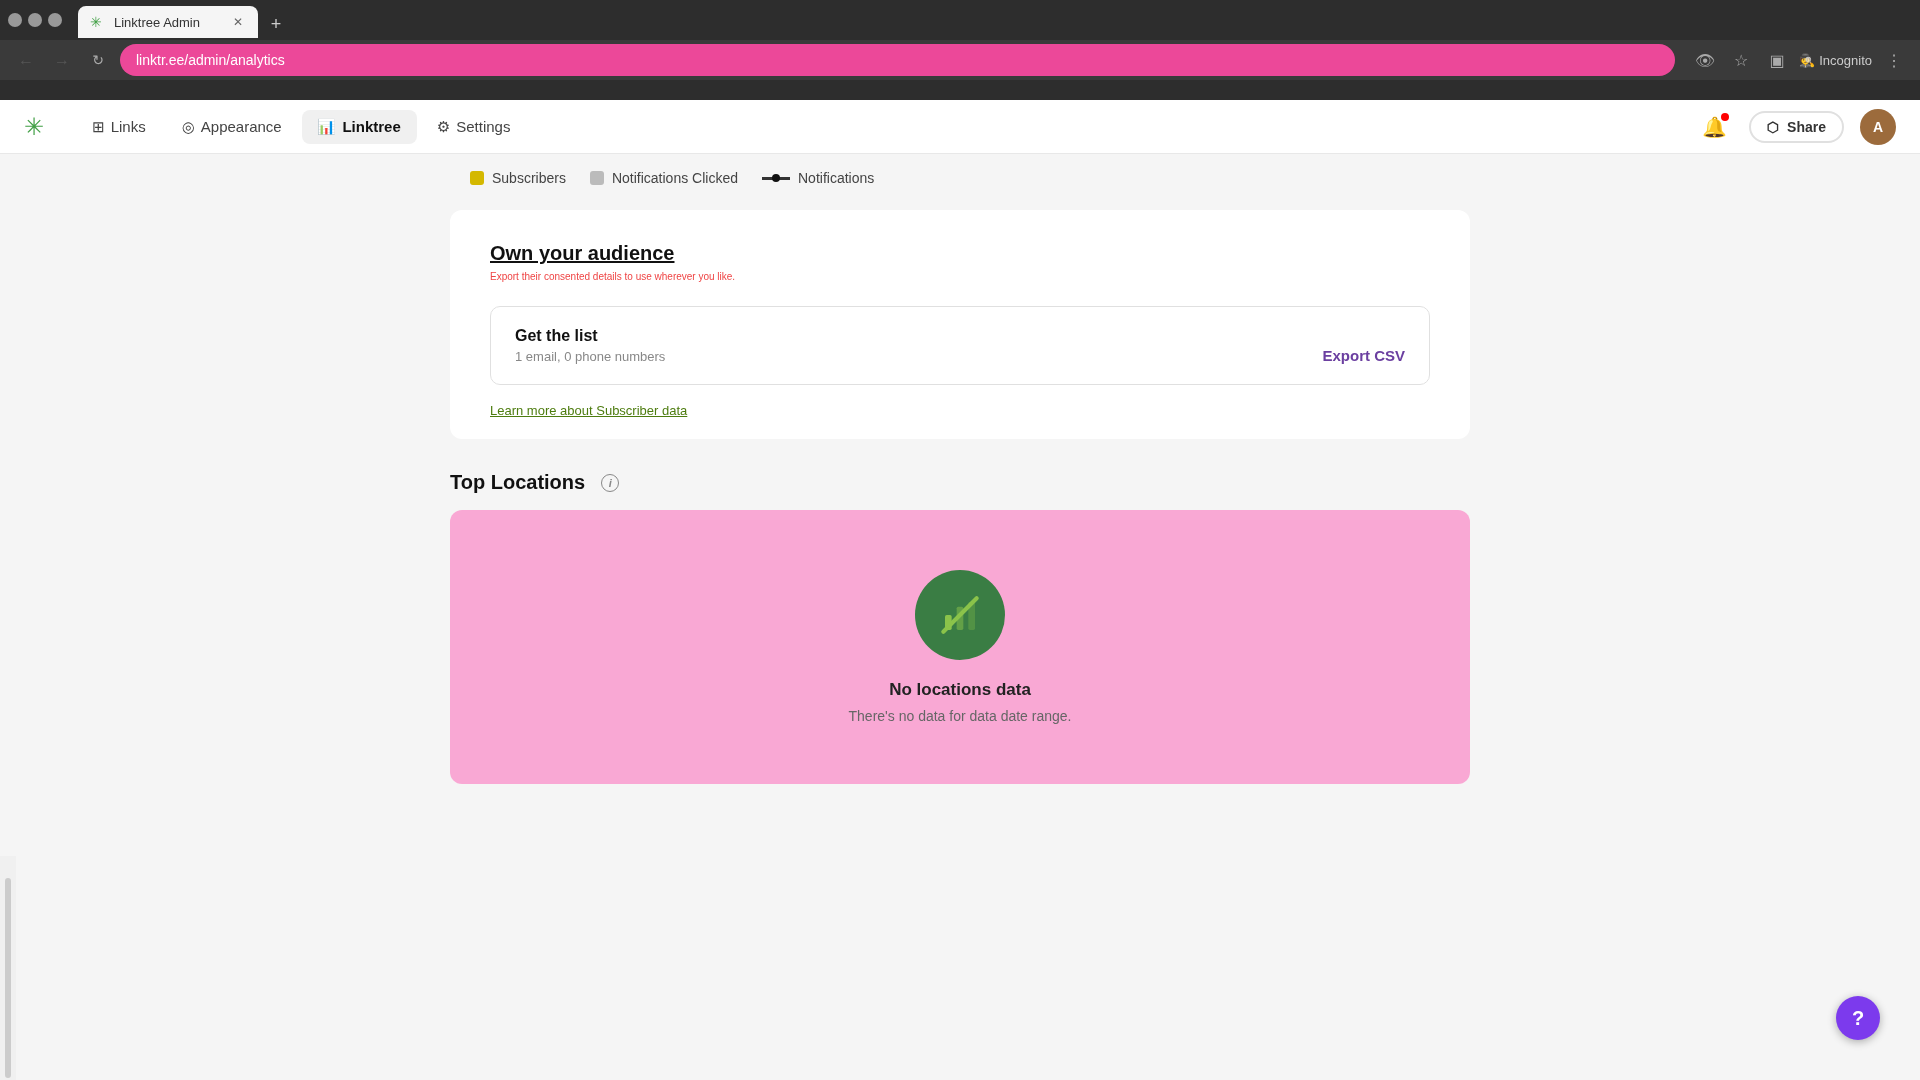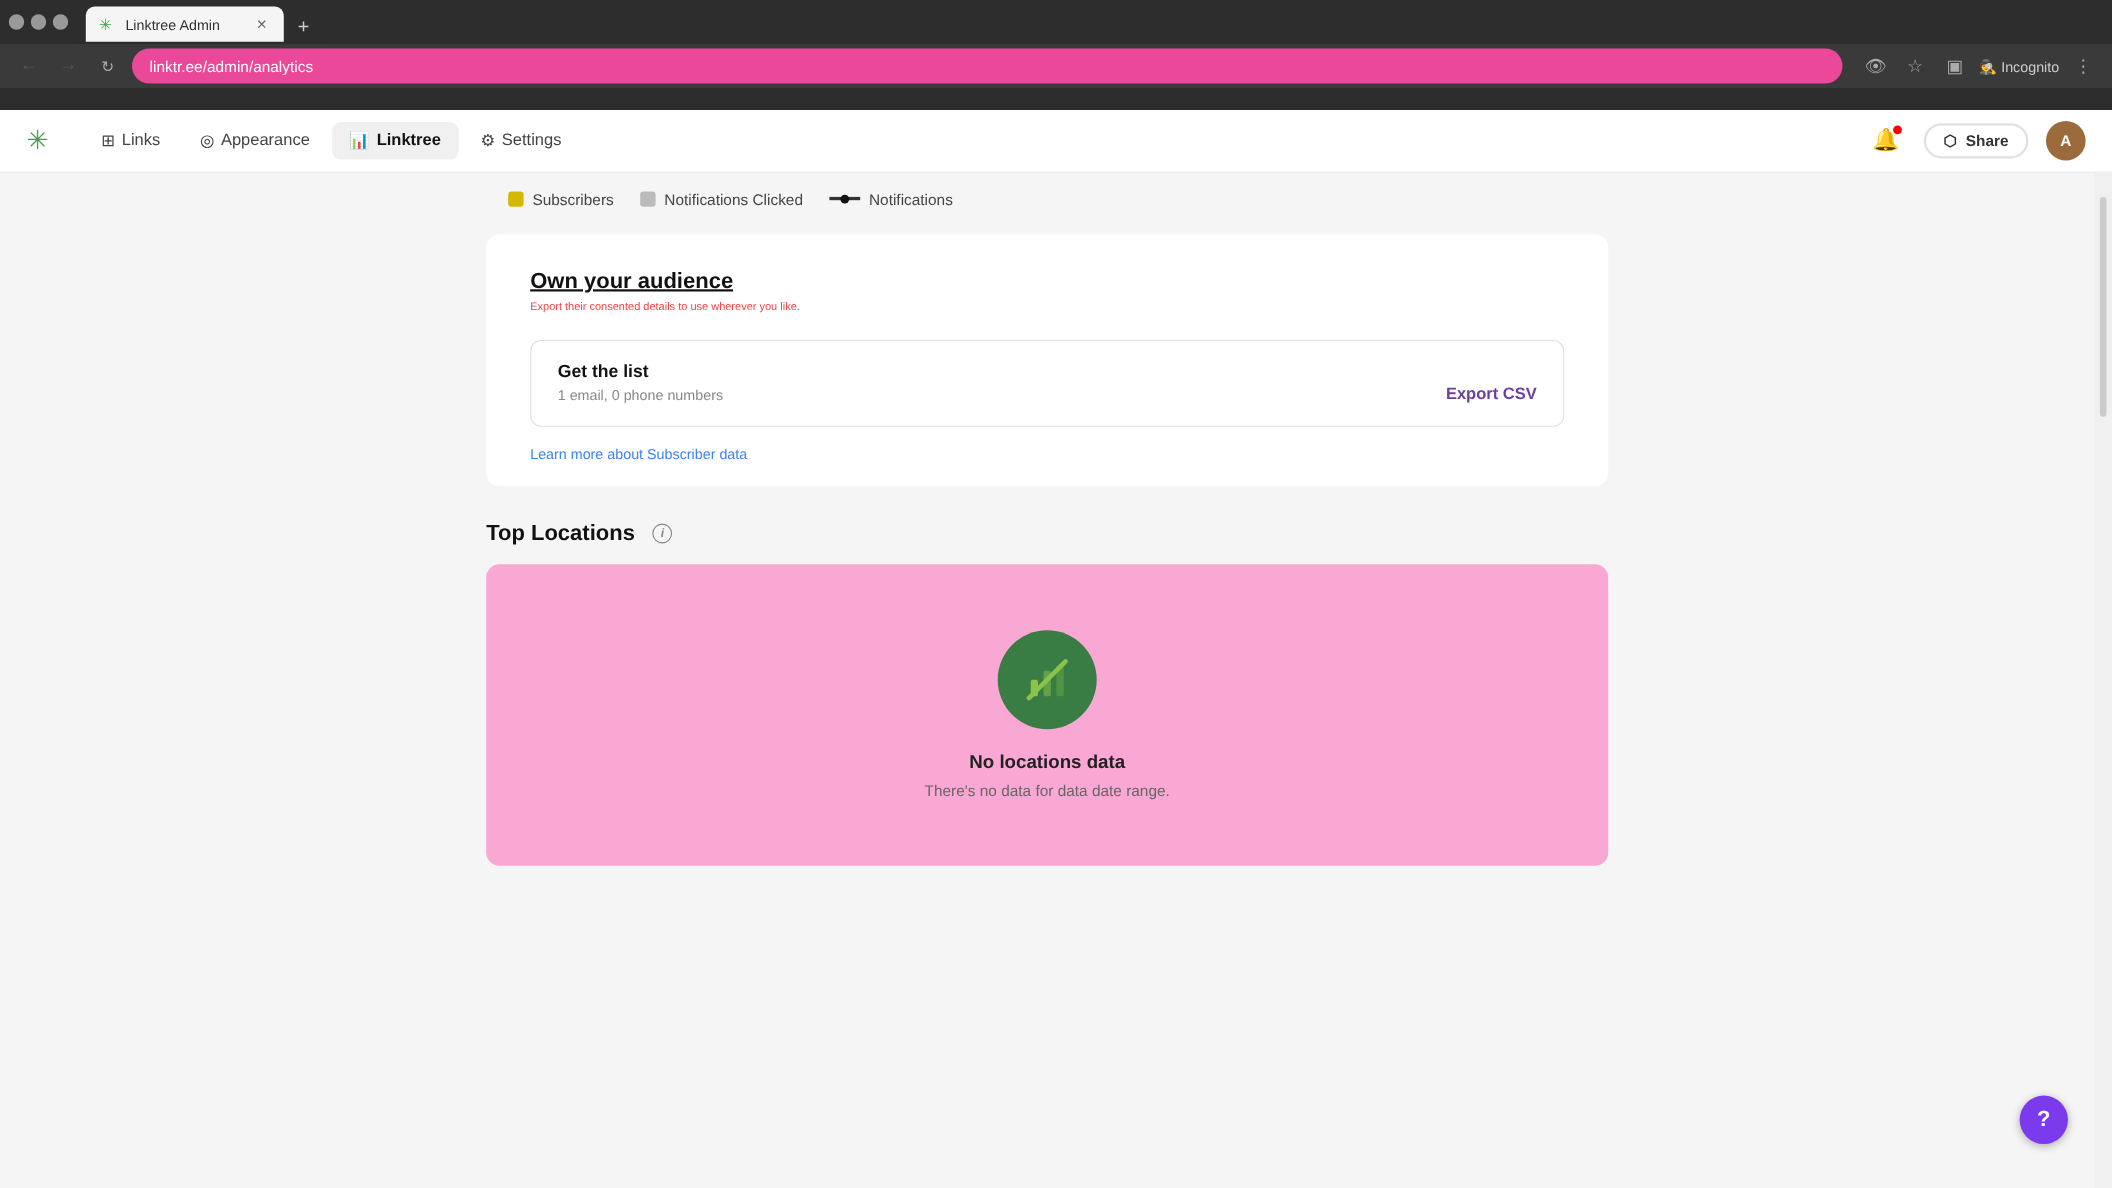--- a/index.html
+++ b/index.html
@@ -345,21 +345,22 @@
       background: transparent;
       border: none;
       color: #6b3fa0;
       font-size: 15px;
       font-weight: 600;
       cursor: pointer;
       text-decoration: none;
     }
     .learn-more-link {
       font-size: 13px;
-      color: #3b82f6;
+      color: #4d7c0f;
+      text-decoration: underline;
       cursor: pointer;
       display: inline-block;
       margin-bottom: 0;
     }
 
     
     .top-locations-section {
       padding: 0 0 32px;
     }
     .section-title-row {
@@ -415,20 +416,21 @@
 
     
     .main-content::-webkit-scrollbar { width: 8px; }
     .main-content::-webkit-scrollbar-track { background: #f0f0f0; }
     .main-content::-webkit-scrollbar-thumb { background: #ccc; border-radius: 4px; }
 
     
     .page-layout {
       display: flex;
       height: 100%;
+      flex-direction: column;
     }
     .right-sidebar-scroll {
       width: 16px;
       background: #f0f0f0;
       display: flex;
       flex-direction: column;
       align-items: center;
       padding: 2px 0;
       position: relative;
     }

